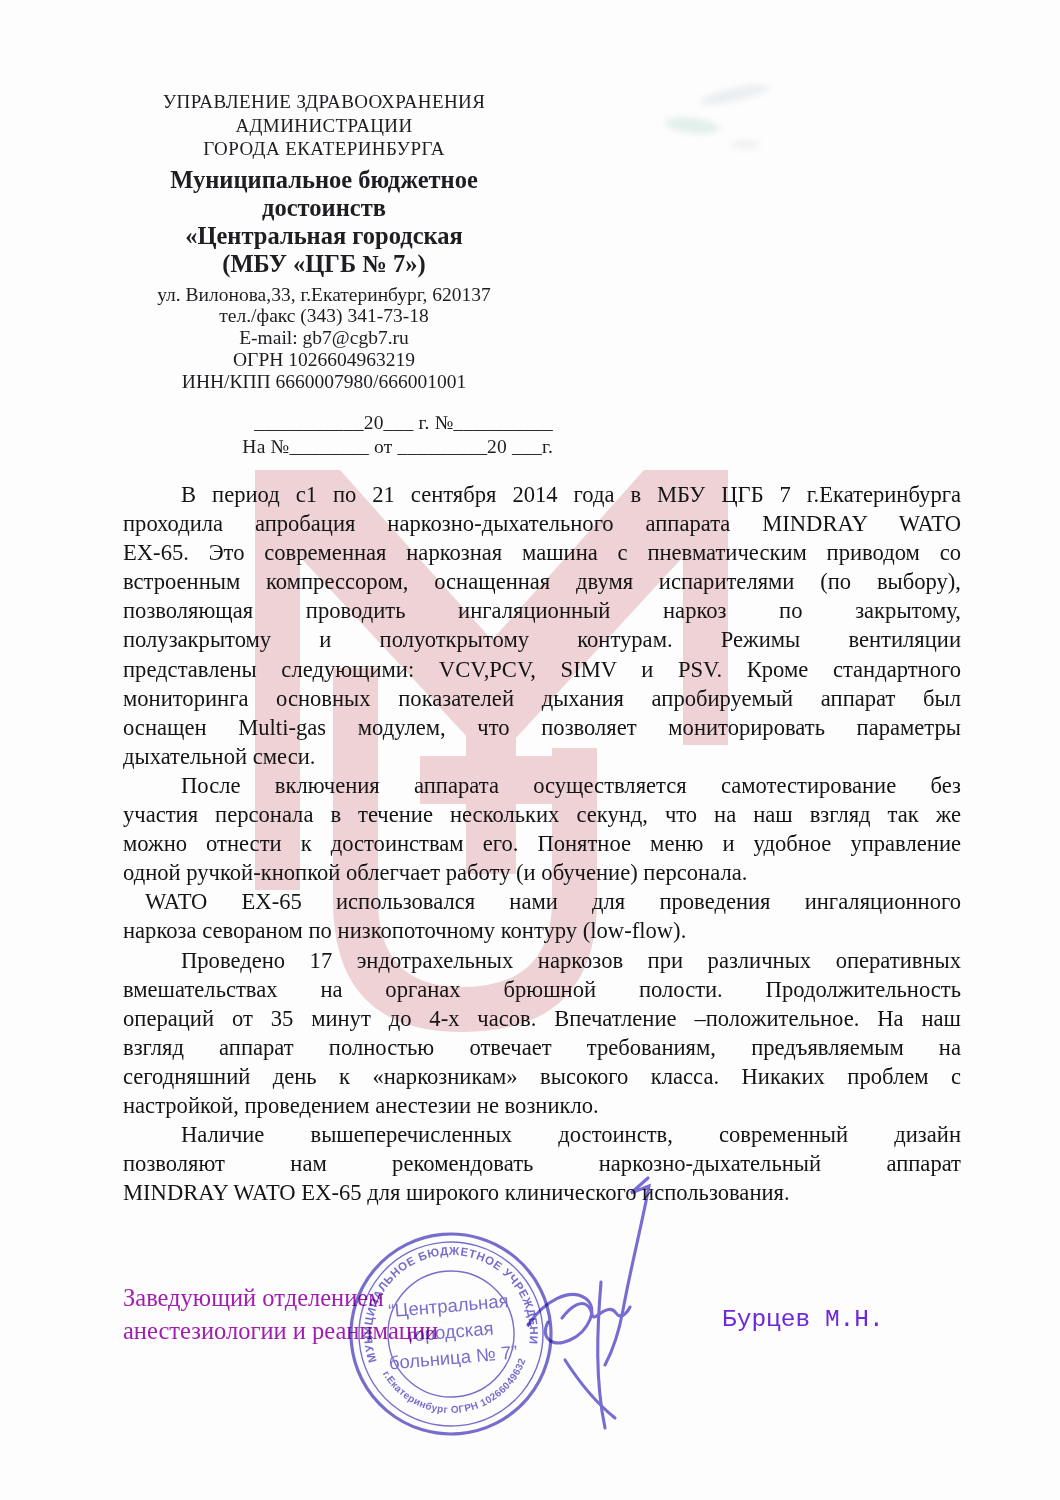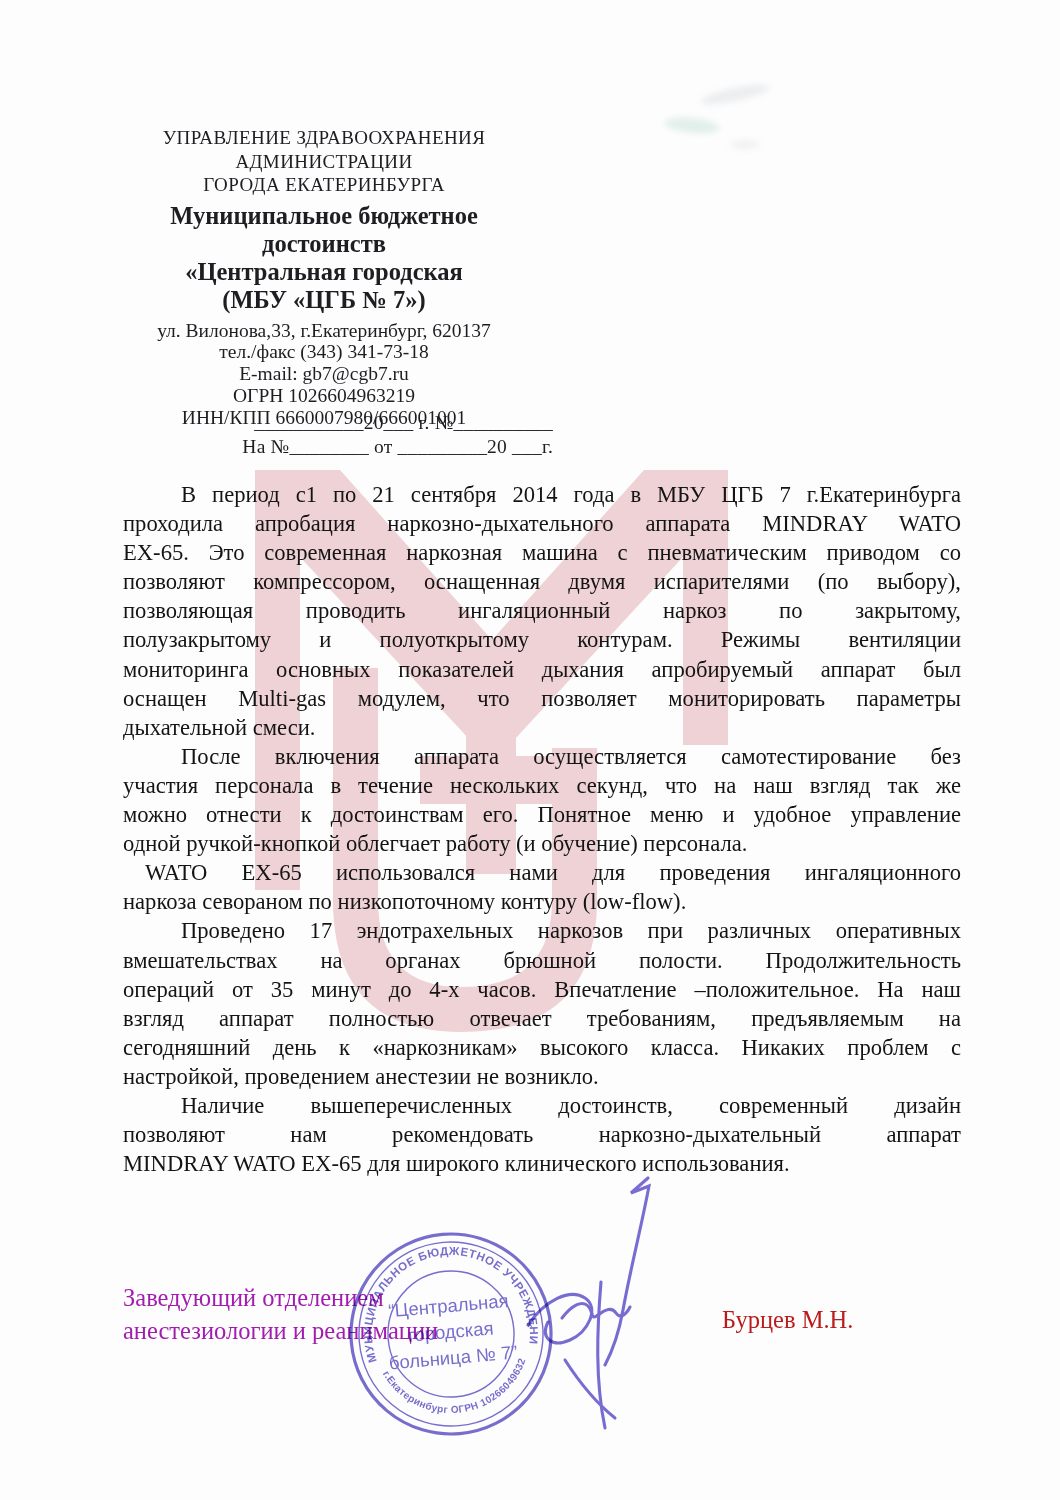--- a/index.html
+++ b/index.html
@@ -7,21 +7,21 @@
     position:relative;
     width:1060px;height:1500px;
     background:#fdfdfd;
     overflow:hidden;
     font-family:"Liberation Serif","DejaVu Serif",serif;
     color:#161616;
   }
   
   .letterhead{
     position:absolute;left:116px;top:90px;width:416px;
-    text-align:center;color:#1d1d22;margin-top:36px;
+    text-align:center;color:#1d1d22;
   }
   .auth-line{font-size:19px;line-height:23.5px;letter-spacing:.4px;}
   .org-block{margin-top:5px;}
   .org-line{font-size:24.5px;line-height:28px;font-weight:700;}
   .contact-block{margin-top:6px;}
   .contact-line{font-size:19.5px;line-height:21.8px;}
   .ref-lines{
     position:absolute;left:133px;top:411px;width:420px;
     font-size:19.5px;line-height:23.5px;color:#1d1d22;text-align:right;
     letter-spacing:.2px;
@@ -35,21 +35,21 @@
   .line.last{text-align-last:left;}
   .line.indent{text-indent:58px;}
   .line.indent-sm{text-indent:22px;}
   
   .sig-title{
     position:absolute;left:123px;top:1281px;
     font-size:24.5px;line-height:33px;color:#a21caf;
   }
   .sig-name{
     position:absolute;left:722px;top:1306px;
-    font-size:24.5px;color:#b91c1c;
+    font-size:24.5px;color:#6d28d9;font-family:Liberation Mono, monospace;
   }
   
   .watermark{position:absolute;left:0;top:0;z-index:0;}
   .letterhead,.ref-lines,.body-text,.sig-title,.sig-name{z-index:2;}
   .stamp,.signature-ink{position:absolute;z-index:3;mix-blend-mode:multiply;}
   .stamp{left:345px;top:1228px;}
   .signature-ink{left:495px;top:1160px;}
   .stamp text{font-family:"Liberation Sans","DejaVu Sans",sans-serif;}
   .smudge{position:absolute;z-index:1;border-radius:50%;filter:blur(3px);}
   .smudge-a{left:700px;top:88px;width:70px;height:13px;background:rgba(150,155,165,.16);transform:rotate(-12deg);}
@@ -95,23 +95,24 @@
   <div class="ref-lines">
     <div>___________20___ г. №__________</div>
     <div>На №________ от _________20 ___г.</div>
   </div>
 
   <div class="body-text">
       <div>
         <div class="line indent">В период с1 по 21 сентября 2014 года в МБУ ЦГБ 7 г.Екатеринбурга</div>
         <div class="line">проходила апробация наркозно-дыхательного аппарата MINDRAY WATO</div>
         <div class="line">EX-65. Это современная наркозная машина с пневматическим приводом со</div>
-        <div class="line">позволяют компрессором, оснащенная двумя испарителями (по выбору),</div>
+        <div class="line">встроенным компрессором, оснащенная двумя испарителями (по выбору),</div>
         <div class="line">позволяющая проводить ингаляционный наркоз по закрытому,</div>
         <div class="line">полузакрытому и полуоткрытому контурам. Режимы вентиляции</div>
+        <div class="line">представлены следующими: VCV,PCV, SIMV и PSV. Кроме стандартного</div>
         <div class="line">мониторинга  основных показателей дыхания апробируемый аппарат был</div>
         <div class="line">оснащен Multi-gas модулем, что позволяет мониторировать параметры</div>
         <div class="line last">дыхательной смеси.</div>
       </div>
       <div>
         <div class="line indent">После включения аппарата осуществляется самотестирование  без</div>
         <div class="line">участия персонала в течение нескольких секунд, что на наш  взгляд так же</div>
         <div class="line">можно отнести к достоинствам его. Понятное меню и удобное управление</div>
         <div class="line last">одной ручкой-кнопкой облегчает работу (и обучение) персонала.</div>
       </div>

